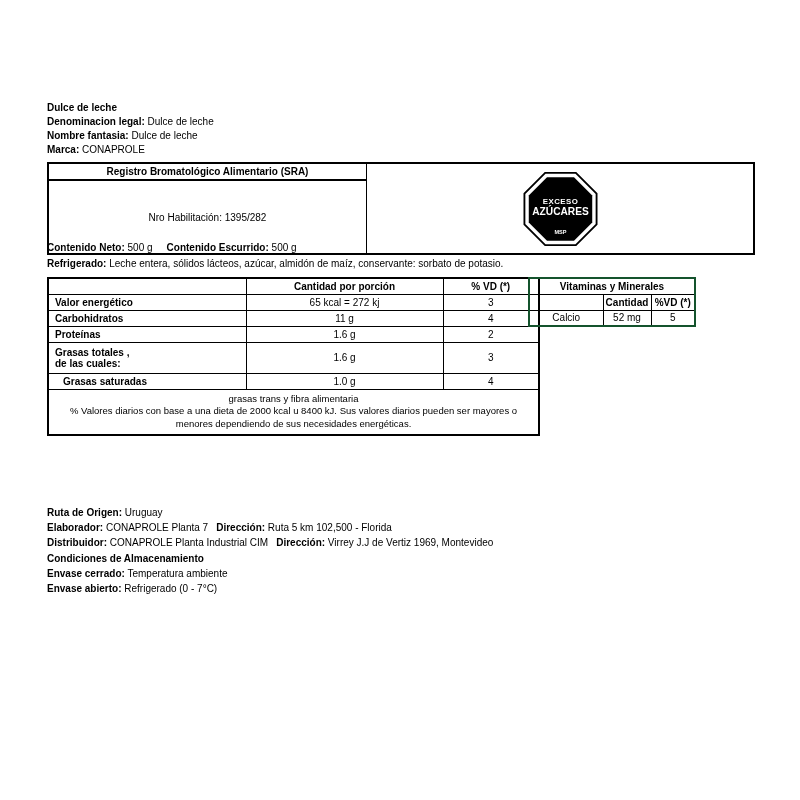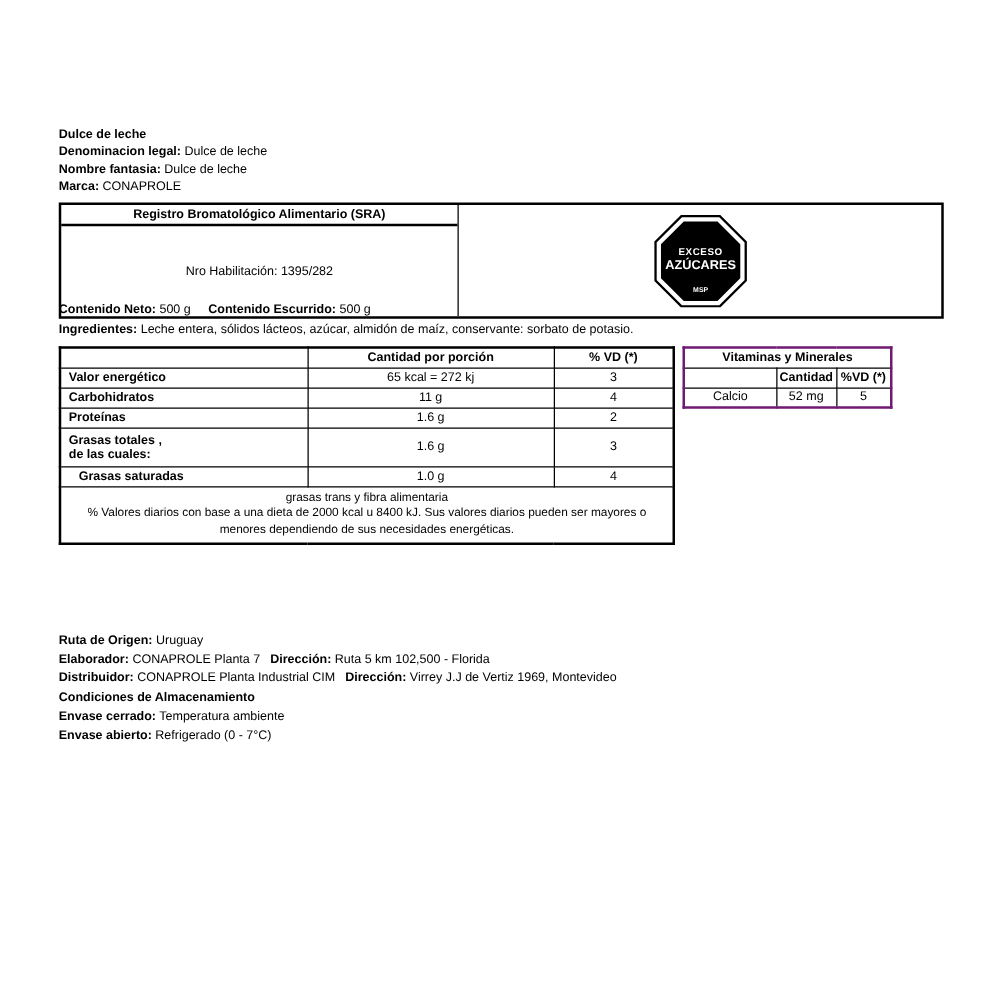--- a/index.html
+++ b/index.html
@@ -43,21 +43,21 @@
   .nutrition-table { position: absolute; left: 47px; top: 277px; width: 491px; border: 2px solid #000; }
   .nutrition-table td.name-cell { text-align: left; padding-left: 6px; font-weight: bold; }
   .nutrition-table td.qty-cell, .nutrition-table td.vd-cell { text-align: center; }
   .nt-info-cell { height: 46px; text-align: center; font-weight: bold; line-height: 15px; }
   .nt-colheader td { height: 16px; text-align: center; font-weight: bold; }
   .nt-row td { height: 16px; }
   .nt-row-tall td { height: 31px; }
   .indent { padding-left: 14px !important; }
   .nt-footer-cell { text-align: center; font-size: 9.5px; line-height: 12.5px; padding: 3px 2px 4px 2px; font-weight: normal; }
 
-  .vitamins-table { position: absolute; left: 546px; top: 277px; width: 166px; border: 2px solid #701a75; }
+  .vitamins-table { position: absolute; left: 528px; top: 277px; width: 166px; border: 2px solid #14532d; }
   .vitamins-table td { height: 16px; text-align: center; }
   .vt-title { font-weight: bold; }
   .vt-colheader { font-weight: bold; margin-left: 36px; }
 
   
   .bottom-block { position: absolute; left: 47px; top: 505px; line-height: 15.2px; }
   .gap-left { margin-left: 8px; }
 
   .seal-svg { display: block; }
 </style>
@@ -86,21 +86,21 @@
         <text x="40" y="47" text-anchor="middle" fill="#ffffff" font-family="Liberation Sans, sans-serif" font-size="11" font-weight="bold">AZÚCARES</text>
         <text x="40" y="67" text-anchor="middle" fill="#ffffff" font-family="Liberation Sans, sans-serif" font-size="6" font-weight="bold">MSP</text>
       </svg>
     </div>
   </div>
 
   <div class="contenido-line">
     <b>Contenido Neto:</b><span> 500 g</span><b class="escurrido-label">Contenido Escurrido:</b><span> 500 g</span>
   </div>
   <div class="ingredientes-line">
-    <b>Ingredientes:</b><span> Leche entera, sólidos lácteos, azúcar, almidón de maíz, conservante: sorbato de potasio.</span>
+    <b>Refrigerado:</b><span> Leche entera, sólidos lácteos, azúcar, almidón de maíz, conservante: sorbato de potasio.</span>
   </div>
 
   <table class="nutrition-table">
     <colgroup>
         <col style="width:198px">
         <col style="width:197px">
         <col style="width:96px">
       </colgroup>
     <tbody>
     <tr class="nt-colheader">

